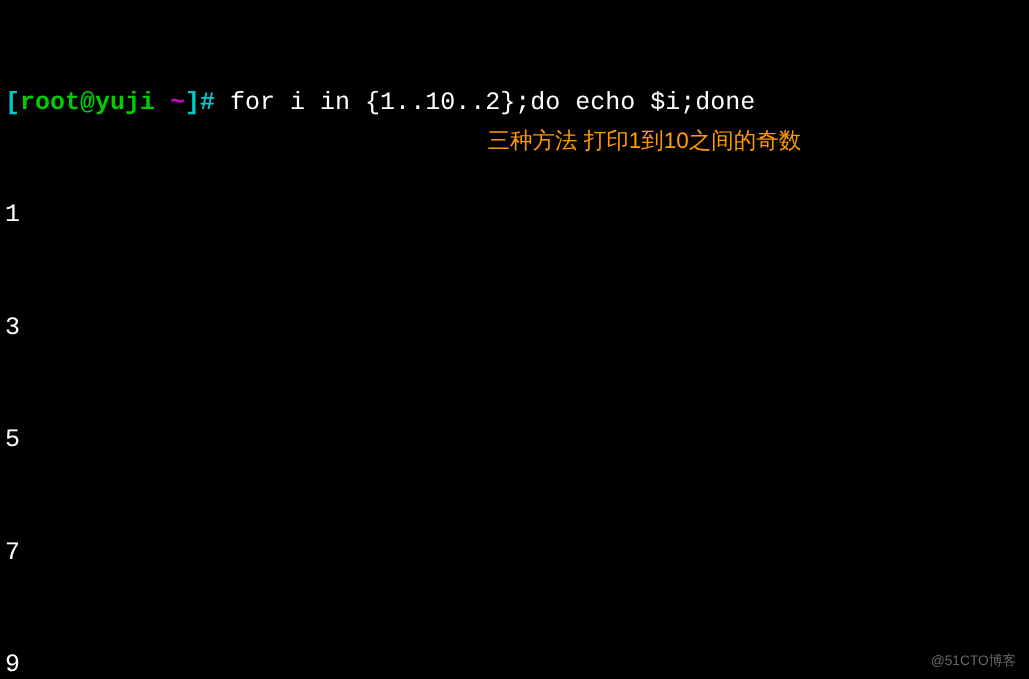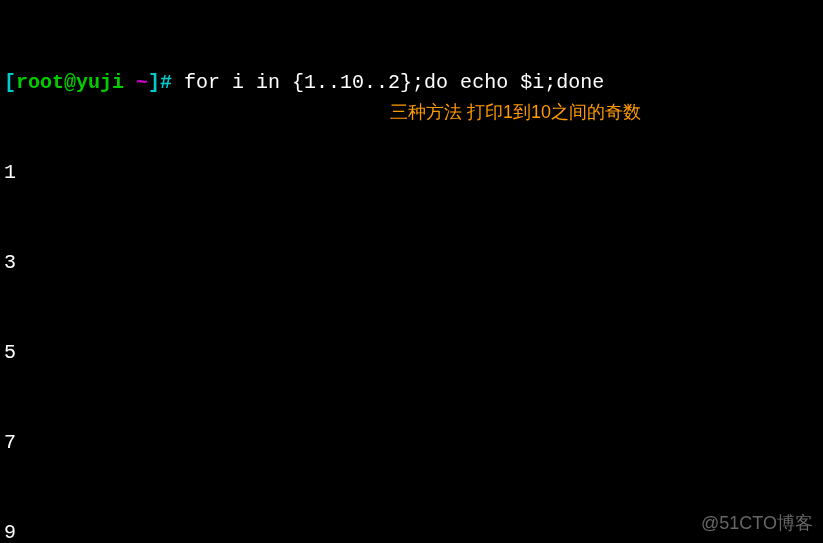--- a/index.html
+++ b/index.html
@@ -49,21 +49,21 @@
       top: 99px;
       left: 390px;
       text-align: center;
     }
     .watermark {
       position: absolute;
       bottom: 6px;
       right: 10px;
       color: #666666;
       font-family: Arial, sans-serif;
-      font-size: 18px;
+      font-size: 11px;
     }
     .line {
       display: block;
     }
   </style>
 </head>
 <body>
 
 <div class="terminal">
   <span class="line"><span class="prompt-bracket">[</span><span class="prompt-user">root@yuji </span><span class="prompt-tilde">~</span><span class="prompt-bracket">]# </span><span class="command-text">for i in {1..10..2};do echo $i;done</span></span>

